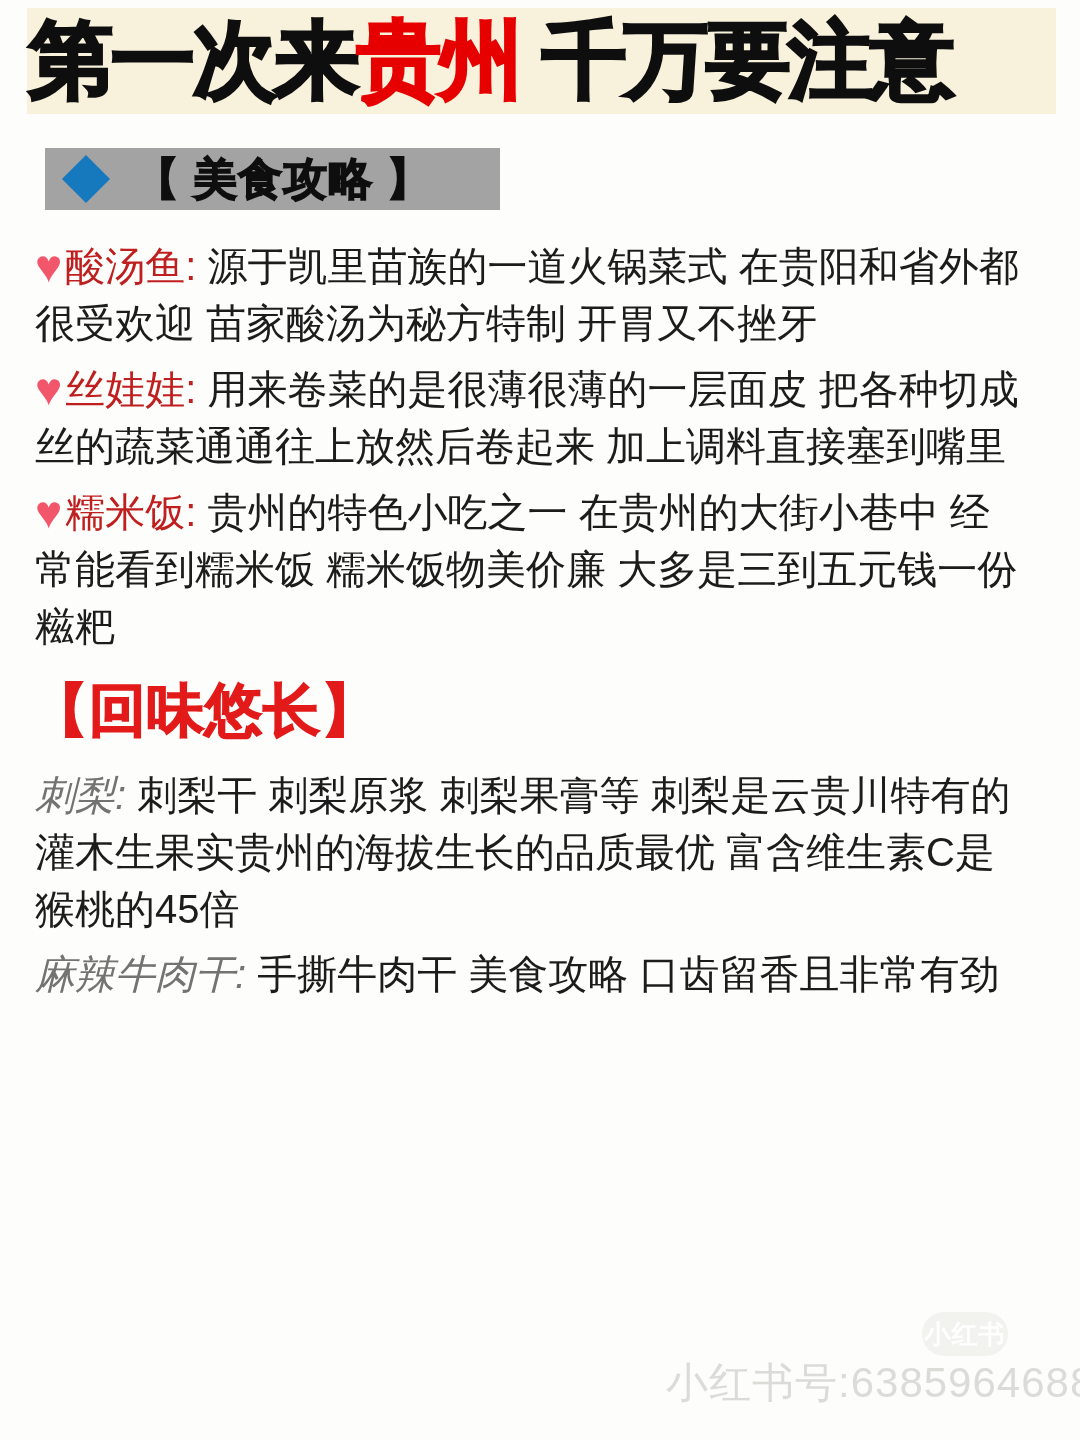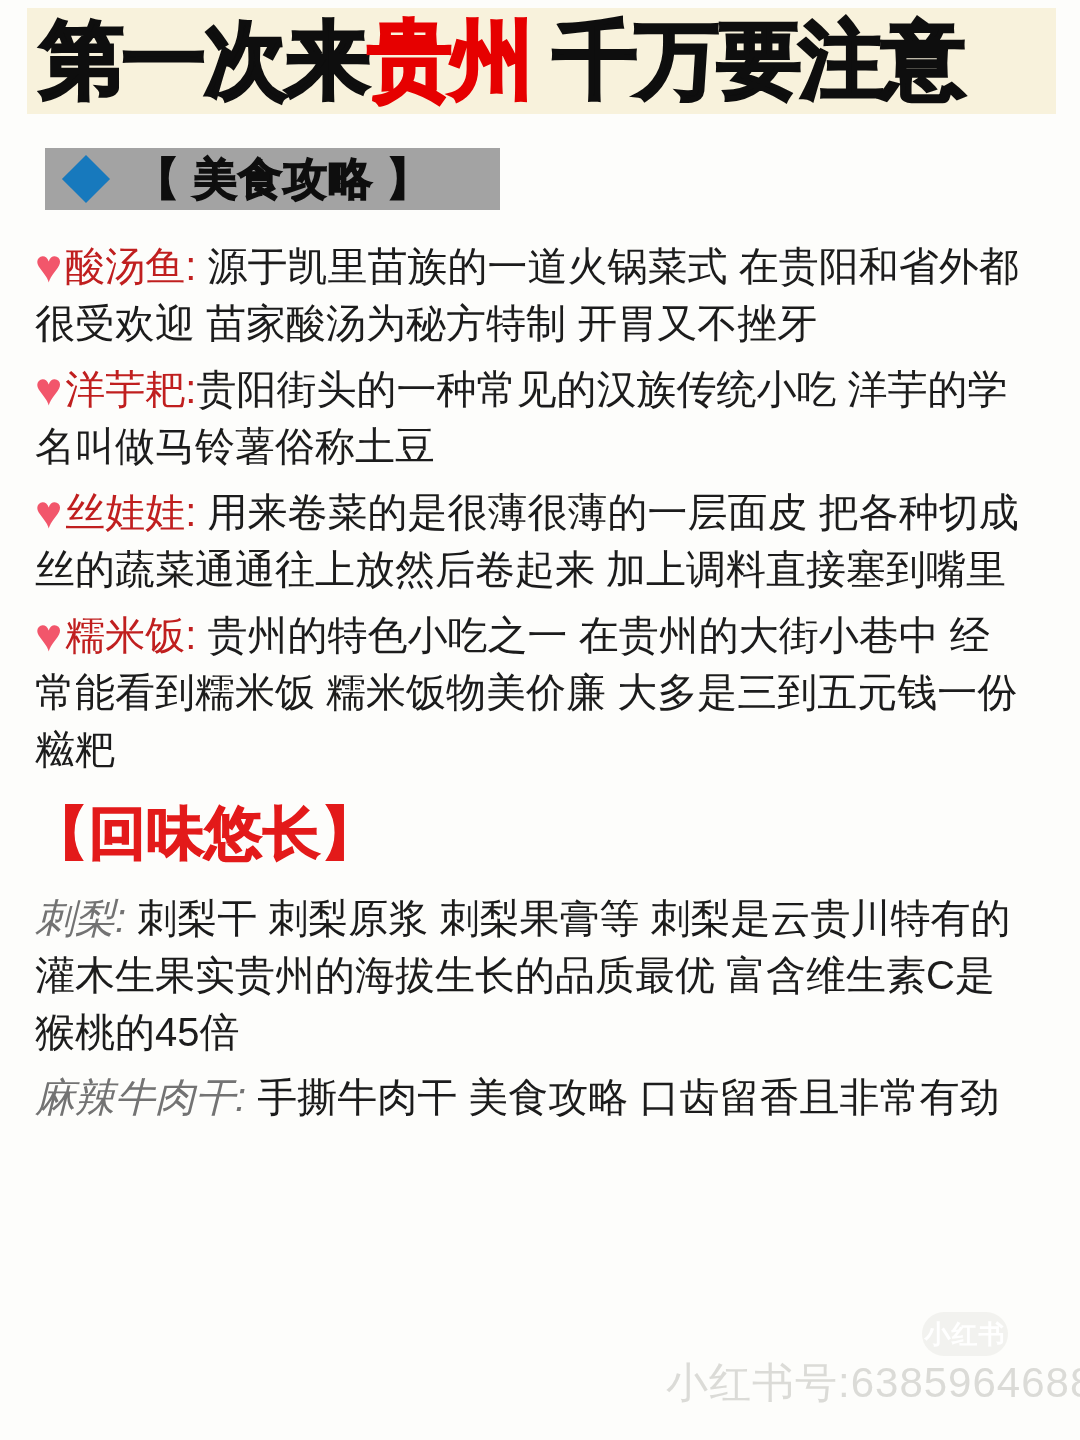--- a/index.html
+++ b/index.html
@@ -10,21 +10,21 @@
     overflow:hidden;
     font-family:"Liberation Sans","DejaVu Sans",sans-serif;
   }
 
   
   .title-bar {
     position:absolute; left:27px; top:8px;
     width:1029px; height:106px;
     background:#F8F2DC;
     display:flex; align-items:center;
-    padding-left:13px; box-sizing:border-box;
+    padding-left:2px; box-sizing:border-box;
     white-space:nowrap;
   }
   .title-text {
     font-size:84px; font-weight:900; letter-spacing:-2px;
     color:#0E0E0E;
     -webkit-text-stroke:3px currentColor;
   }
   .title-highlight { color:#E60000; -webkit-text-stroke:3px currentColor; }
 
   
@@ -112,21 +112,20 @@
   <div class="section-bar">
     <div class="diamond"></div>
     <div class="section-title">【 美食攻略 】</div>
   </div>
 
   <div class="content">
 
     <p class="food-item"><span class="heart">♥</span><span class="food-label">酸汤鱼:</span><span> 源于凯里苗族的一道火锅菜式 在贵阳和省外都很受欢迎 苗家酸汤为秘方特制 开胃又不挫牙</span></p>
 
 
-    <p class="food-item"><span class="heart">♥</span><span class="food-label">洋芋耙:</span><span>贵阳街头的一种常见的汉族传统小吃 洋芋的学名叫做马铃薯俗称土豆</span></p>
 
     <p class="food-item"><span class="heart">♥</span><span class="food-label">丝娃娃:</span><span> 用来卷菜的是很薄很薄的一层面皮 把各种切成丝的蔬菜通通往上放然后卷起来 加上调料直接塞到嘴里</span></p>
 
     <p class="food-item"><span class="heart">♥</span><span class="food-label">糯米饭:</span><span> 贵州的特色小吃之一 在贵州的大街小巷中 经常能看到糯米饭 糯米饭物美价廉 大多是三到五元钱一份糍粑</span></p>
 
 
     <div class="gift-header">【回味悠长】</div>
 
     <p class="gift-item"><span class="gift-label">刺梨:</span><span> 刺梨干 刺梨原浆 刺梨果膏等 刺梨是云贵川特有的灌木生果实贵州的海拔生长的品质最优 富含维生素C是猴桃的45倍</span></p>
 

